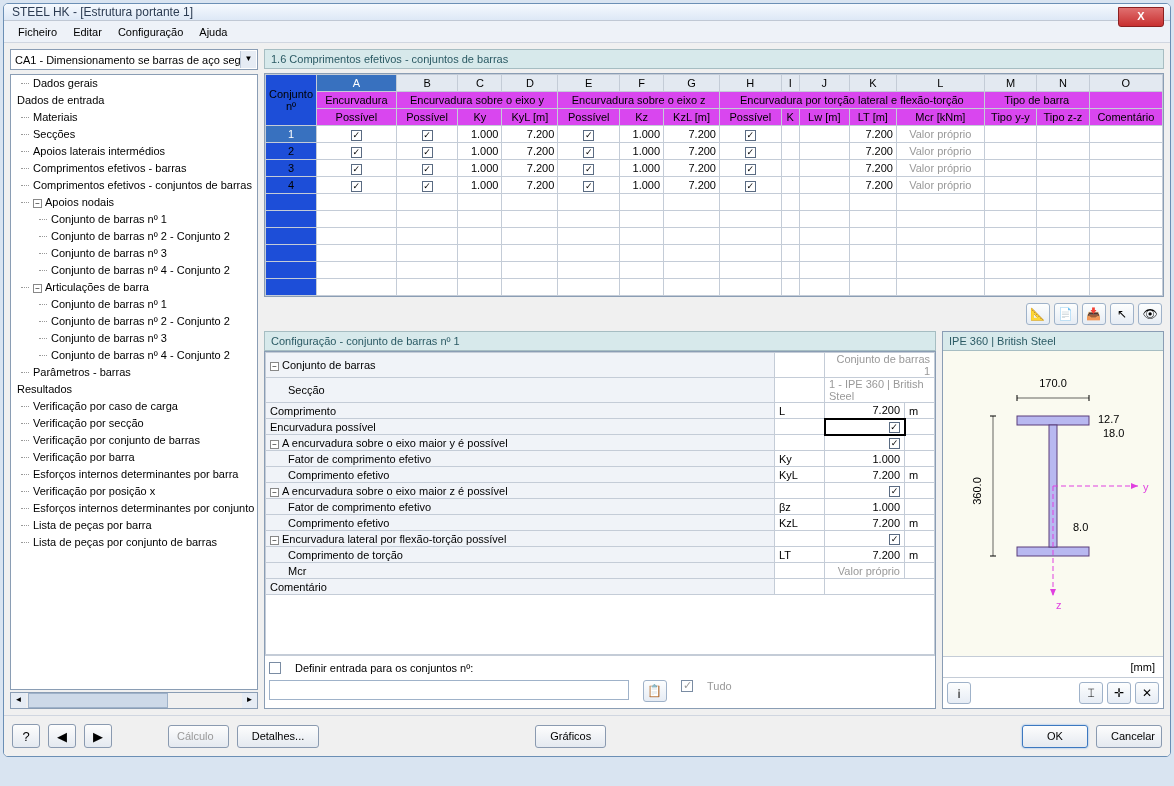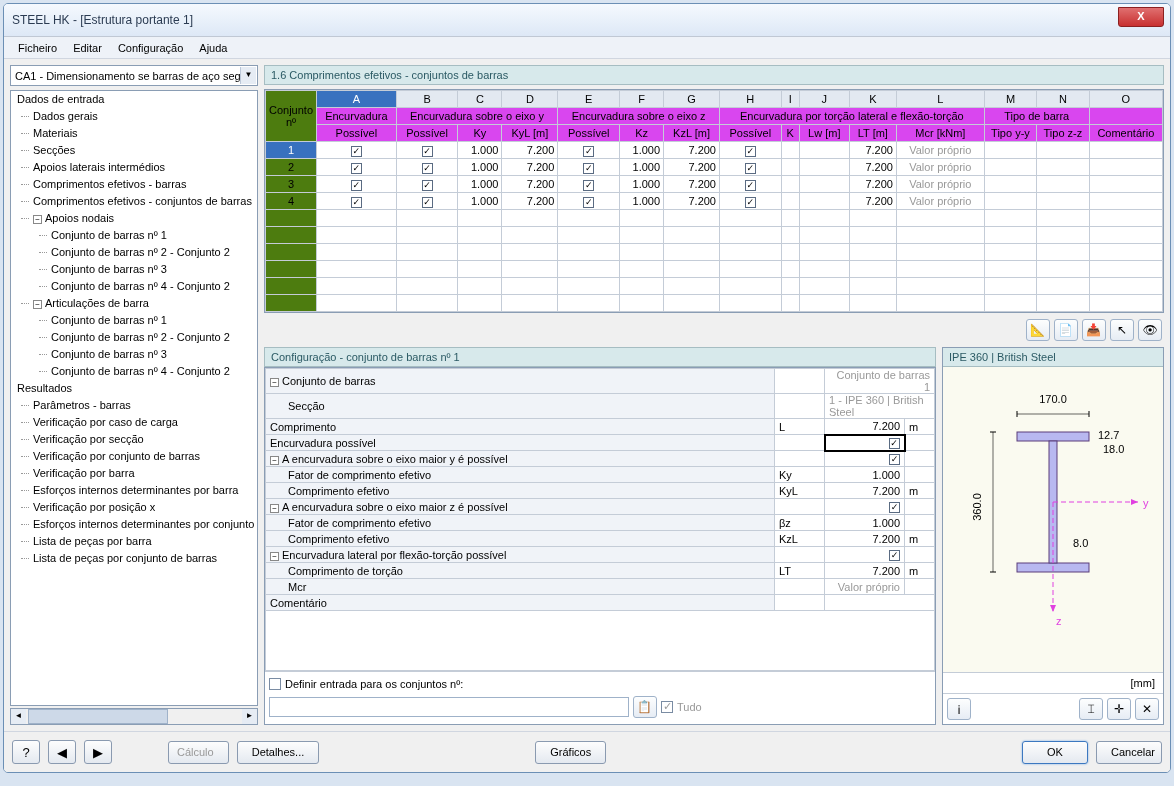--- a/index.html
+++ b/index.html
@@ -1,18 +1,18 @@
 <!DOCTYPE html>
 <html><head>
 <meta charset="utf-8">
 <style>
 * { box-sizing: border-box; margin: 0; padding: 0; font-family: "Segoe UI", Tahoma, sans-serif; font-size: 11px; }
 body { background: #d9e4f1; padding: 3px; }
 .window { background: #f0f0f0; border: 1px solid #6b8fb5; border-radius: 5px; overflow: hidden; width: 1168px; }
-.titlebar { background: linear-gradient(#f5f9fe, #dde8f6); height: 16px; display: flex; align-items: center; padding: 16px 4px; border-bottom: 1px solid #c0c8d4; position: relative; }
+.titlebar { background: linear-gradient(#f5f9fe, #dde8f6); height: 16px; display: flex; align-items: center; padding: 8px 4px; border-bottom: 1px solid #c0c8d4; position: relative; }
 .titlebar .title { color: #2b3b52; font-size: 12px; padding-left: 4px; }
 .titlebar .close { position: absolute; right: 6px; top: 3px; width: 46px; height: 20px; background: linear-gradient(#e07070, #c83030); border: 1px solid #8b2020; border-radius: 0 0 3px 3px; color: #fff; text-align: center; line-height: 17px; font-weight: bold; font-size: 11px; }
 .menubar { background: #eef2f8; height: 22px; display: flex; align-items: center; gap: 4px; padding: 0 8px; border-bottom: 1px solid #d0d6e0; }
 .menubar span { padding: 2px 6px; cursor: default; }
 .content { display: flex; padding: 6px; gap: 6px; background: #f0f0f0; }
 .leftpanel { width: 248px; display: flex; flex-direction: column; }
 .combo { height: 21px; border: 1px solid #8a9db4; background: #fff; display: flex; align-items: center; padding: 0 4px; margin-bottom: 4px; position: relative; }
 .combo .dd { position: absolute; right: 1px; width: 16px; height: 17px; background: #e6ecf4; border-left: 1px solid #bcc8d8; text-align: center; line-height: 15px; font-size: 8px; }
 .tree { flex: 1; border: 1px solid #8a9db4; background: #fff; overflow: auto; height: 614px; }
 .tree-item { padding: 1px 2px 1px 6px; white-space: nowrap; cursor: default; line-height: 15px; }
@@ -24,41 +24,41 @@
 .scrollh { height: 17px; border: 1px solid #8a9db4; background: #f0f0f0; margin-top: 2px; position: relative; }
 .scrollh .thumb { position: absolute; left: 17px; width: 140px; top: 0; bottom: 0; background: #cdd9e8; border: 1px solid #9fb2c9; }
 .scrollh .arr { position: absolute; width: 15px; top: 0; bottom: 0; background: #e6ecf4; text-align: center; line-height: 14px; font-size: 8px; }
 .rightpanel { flex: 1; display: flex; flex-direction: column; }
 .section-title { background: #d7e9eb; border: 1px solid #a6bdc2; padding: 3px 6px; color: #2b5a64; margin-bottom: 4px; }
 .grid { border: 1px solid #8a9db4; background: #fff; }
 .grid table { border-collapse: collapse; width: 100%; }
 .grid th, .grid td { border: 1px solid #c4ccd7; text-align: center; height: 17px; font-size: 11px; padding: 0 3px; font-weight: normal; }
 .grid th { background: #d946ef; }
 .grid th.colletter { background: #e3e9f1; }
-.grid .rowh { background: #4d7c0f; width: 45px; }
+.grid .rowh { background: #1d4ed8; width: 45px; }
 .grid .rowh.sel { background: #3871bf; color: #fff; }
 .grid .chk { display: inline-block; width: 11px; height: 11px; border: 1px solid #5a6b82; background: #fff; line-height: 9px; font-size: 9px; }
 .grid .dim { color: #999; }
 .toolbar { display: flex; justify-content: flex-end; gap: 4px; padding: 6px 2px; }
 .tbtn { width: 24px; height: 22px; border: 1px solid #9fb2c9; background: linear-gradient(#fdfefe,#e6ecf4); border-radius: 3px; display: flex; align-items: center; justify-content: center; font-size: 12px; }
 .config-area { display: flex; gap: 6px; }
 .config-left { flex: 1; border-radius: 25px; }
 .config-title { background: #d7e9eb; border: 1px solid #a6bdc2; padding: 3px 6px; color: #2b5a64; }
 .props { border: 1px solid #8a9db4; background: #fff; }
 .props table { border-collapse: collapse; width: 100%; }
 .props td { border: 1px solid #c4ccd7; height: 16px; padding: 0 4px; font-size: 11px; }
 .props .label { background: #f0f3f8; }
 .props .labelindent { padding-left: 22px; }
 .props .sym { width: 50px; text-align: left; }
 .props .val { width: 80px; text-align: right; }
 .props .unit { width: 30px; text-align: left; }
 .props .dim { color: #999; }
 .props .tgl { display: inline-block; width: 9px; height: 9px; border: 1px solid #888; font-size: 8px; line-height: 7px; text-align: center; margin-right: 3px; background: #fff; }
 .props .chk { display: inline-block; width: 11px; height: 11px; border: 1px solid #5a6b82; background: #fff; line-height: 9px; font-size: 9px; text-align: center; }
-.define-row { padding: 6px 4px; border-top: 1px solid #c4ccd7; display: flex; align-items: center; gap: 4px; }
+.define-row { padding: 6px 4px; border-top: 1px solid #c4ccd7; display: flex; align-items: flex-start; gap: 14px; }
 .define-row input[type=text] { height: 20px; border: 1px solid #9fb2c9; flex: 0 0 360px; }
 .cbx { width: 12px; height: 12px; border: 1px solid #7a8ca3; background: #fff; display: inline-block; }
 .preview { width: 222px; border: 1px solid #8a9db4; background: #fff; display: flex; flex-direction: column; }
 .preview-title { background: #d7e9eb; padding: 3px 6px; color: #2b5a64; border-bottom: 1px solid #a6bdc2; }
 .preview-canvas { flex: 1; background: #fafaf0; position: relative; }
 .preview-footer { display: flex; padding: 4px; gap: 4px; align-items: center; border-top: 1px solid #c4ccd7; }
 .preview-footer .mm { flex: 1; text-align: right; padding-right: 4px; }
 .bottombar { display: flex; padding: 8px 8px; gap: 8px; align-items: center; background: #f0f0f0; border-top: 1px solid #d0d6e0; }
 .btn { height: 23px; padding: 0 14px; border: 1px solid #8a9ab0; background: linear-gradient(#fdfdfd,#e4e9f0); border-radius: 3px; cursor: default; }
 .btn.default { border: 1px solid #3c78c0; box-shadow: 0 0 2px #6aa4e2; }
@@ -82,39 +82,39 @@
   </div>
 
   <div class="content">
 
     <div class="leftpanel">
       <div class="combo">
         <span>CA1 - Dimensionamento se barras de aço segu</span>
         <div class="dd">▼</div>
       </div>
       <div class="tree">
+        <div class="tree-item child">Dados gerais</div>
         <div class="tree-item">Dados de entrada</div>
-        <div class="tree-item child">Dados gerais</div>
         <div class="tree-item child">Materiais</div>
         <div class="tree-item child">Secções</div>
         <div class="tree-item child">Apoios laterais intermédios</div>
         <div class="tree-item child">Comprimentos efetivos - barras</div>
         <div class="tree-item child">Comprimentos efetivos - conjuntos de barras</div>
         <div class="tree-item child"><span class="tgl">−</span><span>Apoios nodais</span></div>
         <div class="tree-item gchild">Conjunto de barras nº 1</div>
         <div class="tree-item gchild">Conjunto de barras nº 2 - Conjunto 2</div>
         <div class="tree-item gchild">Conjunto de barras nº 3</div>
         <div class="tree-item gchild">Conjunto de barras nº 4 - Conjunto 2</div>
         <div class="tree-item child"><span class="tgl">−</span><span>Articulações de barra</span></div>
         <div class="tree-item gchild">Conjunto de barras nº 1</div>
         <div class="tree-item gchild">Conjunto de barras nº 2 - Conjunto 2</div>
         <div class="tree-item gchild">Conjunto de barras nº 3</div>
         <div class="tree-item gchild">Conjunto de barras nº 4 - Conjunto 2</div>
+        <div class="tree-item child">Parâmetros - barras</div>
         <div class="tree-item">Resultados</div>
-        <div class="tree-item child">Parâmetros - barras</div>
         <div class="tree-item child">Verificação por caso de carga</div>
         <div class="tree-item child">Verificação por secção</div>
         <div class="tree-item child">Verificação por conjunto de barras</div>
         <div class="tree-item child">Verificação por barra</div>
         <div class="tree-item child">Esforços internos determinantes por barra</div>
         <div class="tree-item child">Verificação por posição x</div>
         <div class="tree-item child">Esforços internos determinantes por conjunto</div>
         <div class="tree-item child">Lista de peças por barra</div>
         <div class="tree-item child">Lista de peças por conjunto de barras</div>
       </div>

